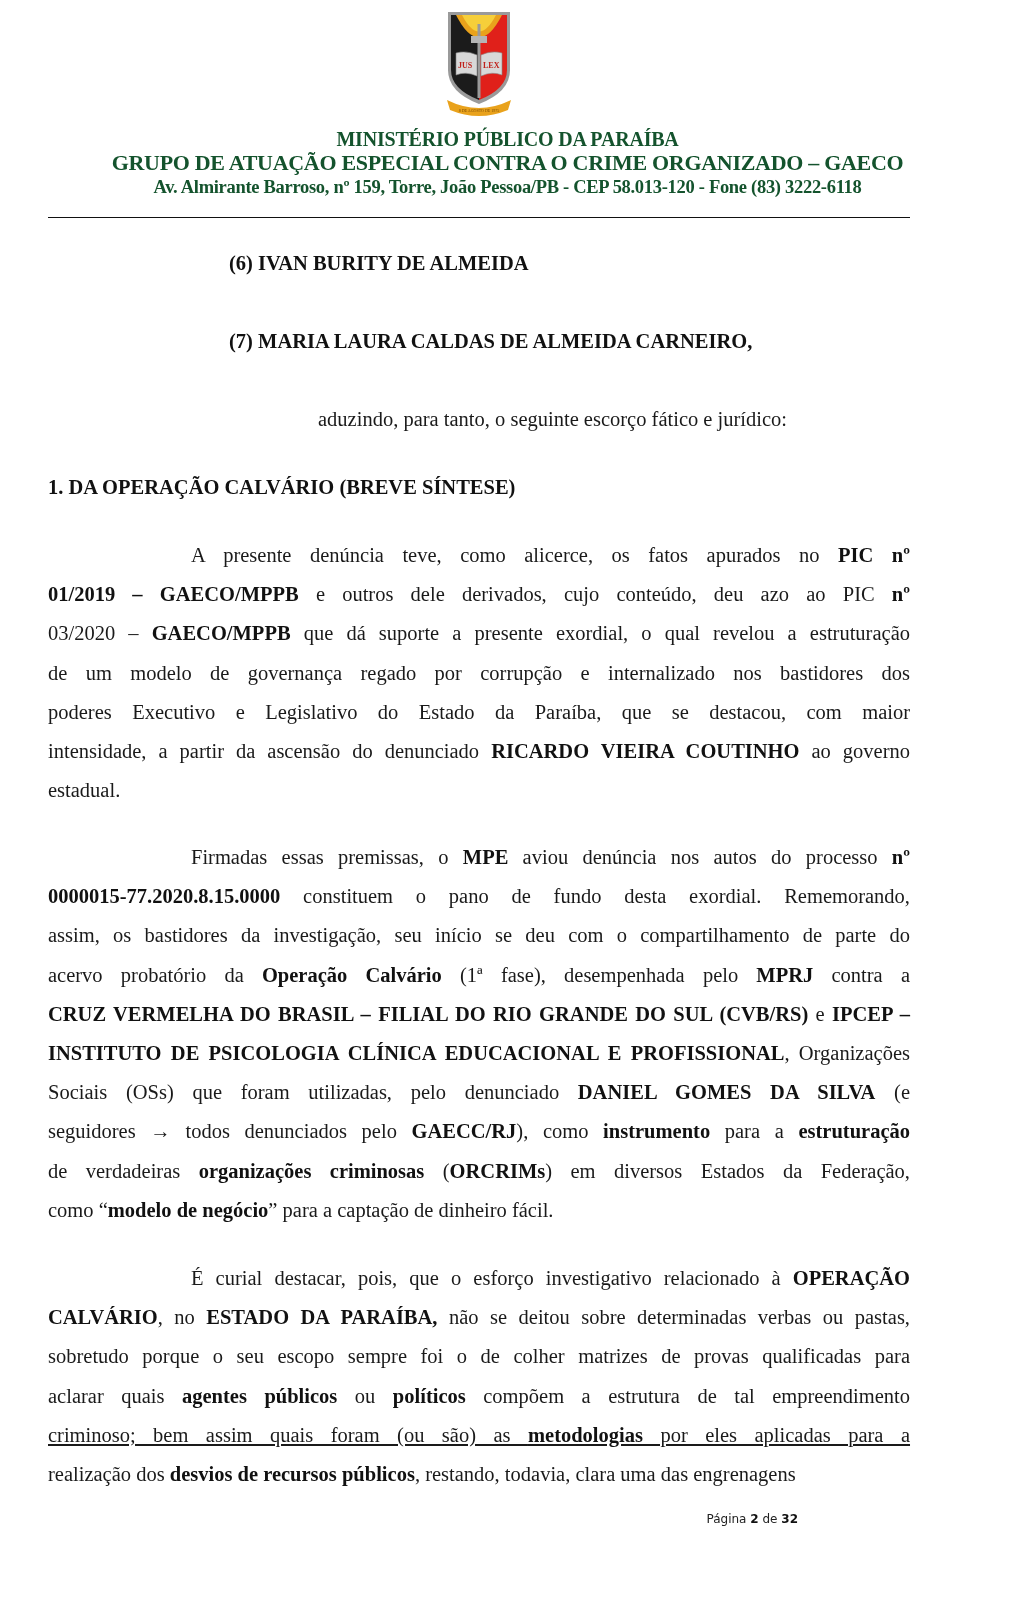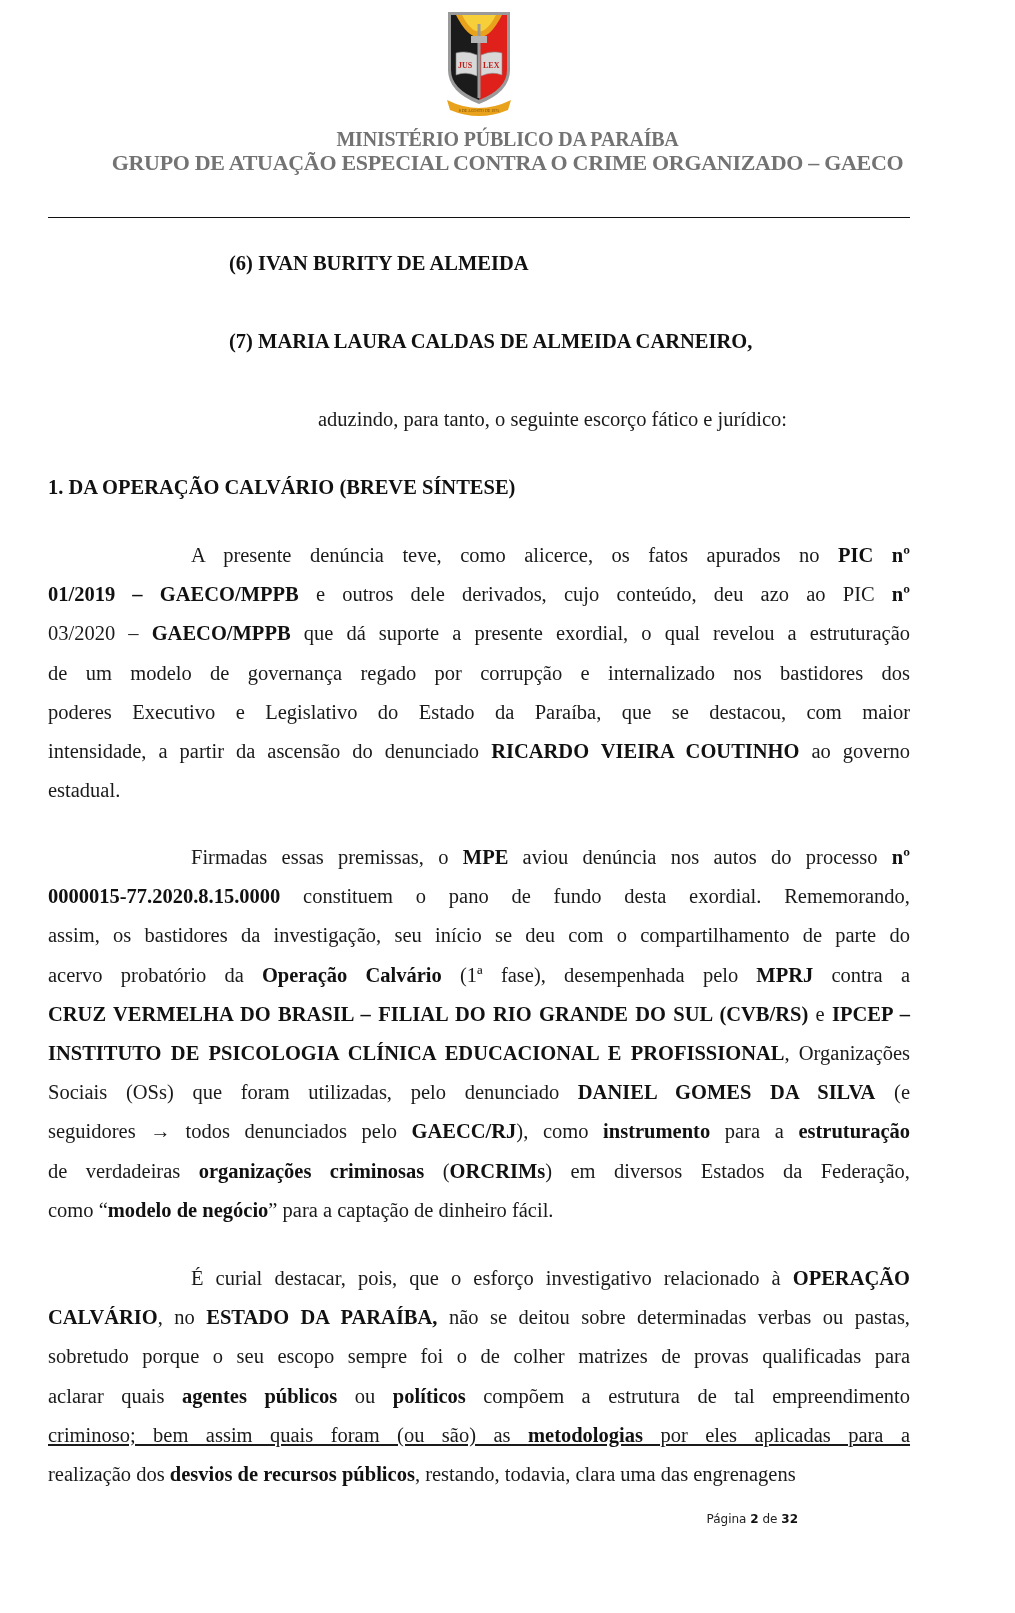--- a/index.html
+++ b/index.html
@@ -2,21 +2,21 @@
 <html><head>
   <meta charset="utf-8">
   <style>
     html, body { margin: 0; padding: 0; background: #ffffff; }
     body { width: 1015px; height: 1613px; position: relative; overflow: hidden; color: #111; }
     .page { position: absolute; left: 0; top: 0; width: 904px; height: 1613px; background: #fff; }
 
     
     .crest { position: absolute; left: 444px; top: 8px; width: 70px; height: 110px; }
     .header { position: absolute; left: 0; top: 127px; width: 1015px; text-align: center;
-      font-family: "Liberation Serif", serif; font-weight: bold; color: #737373; }
+      font-family: "Liberation Serif", serif; font-weight: bold; color: #14532d; }
     .header .l1 { font-size: 20px; line-height: 24px; letter-spacing: -0.2px; }
     .header .l2 { font-size: 22px; line-height: 24px; letter-spacing: -0.3px; }
     .header .l3 { font-size: 18.5px; line-height: 24px; letter-spacing: -0.3px; }
     .rule { position: absolute; left: 48px; top: 217px; width: 862px; height: 0; border-top: 1.5px solid #111; }
 
     
     .body { position: absolute; left: 48px; width: 862px; font-family: "Liberation Serif", serif;
       font-size: 20.5px; color: #1a1a1a; }
     .line { position: absolute; left: 0; width: 862px; white-space: nowrap; height: 39px; line-height: 26px; }
     .justify { text-align: justify; text-align-last: justify; }
@@ -44,20 +44,21 @@
     <path d="M37 47 Q48 42 58 45 V67 Q48 63 37 68 Z" fill="#d8d8d8" stroke="#888" stroke-width="0.6"></path>
     <text x="14" y="60" font-size="8" fill="#c0201a" font-family="Liberation Serif, serif" font-weight="bold">JUS</text>
     <text x="39" y="60" font-size="8" fill="#c0201a" font-family="Liberation Serif, serif" font-weight="bold">LEX</text>
     <path d="M3 92 Q35 108 67 92 L64 102 Q35 114 6 102 Z" fill="#e9a21c"></path>
     <text x="35" y="104" font-size="4" fill="#7a4a00" text-anchor="middle" font-family="Liberation Serif, serif">8 DE AGOSTO DE 1975</text>
   </svg>
 
   <div class="header">
     <div class="l1">MINISTÉRIO PÚBLICO DA PARAÍBA</div>
     <div class="l2">GRUPO DE ATUAÇÃO ESPECIAL CONTRA O CRIME ORGANIZADO – GAECO</div>
+    <div class="l3">Av. Almirante Barroso, nº 159, Torre, João Pessoa/PB - CEP 58.013-120 - Fone (83) 3222-6118</div>
   </div>
   <div class="rule"></div>
 
   <div class="body" style="top:0;">
     <div class="line b" style="top:250px; left:181px;">(6)  IVAN BURITY DE ALMEIDA</div>
     <div class="line b" style="top:328px; left:181px;">(7) MARIA LAURA CALDAS DE ALMEIDA CARNEIRO,</div>
     <div class="line" style="top:406px; left:270px;">aduzindo, para tanto, o seguinte escorço fático e jurídico:</div>
     <div class="line b" style="top:474px;">1. DA OPERAÇÃO CALVÁRIO (BREVE SÍNTESE)</div>
 
     <div id="paragraphs">

